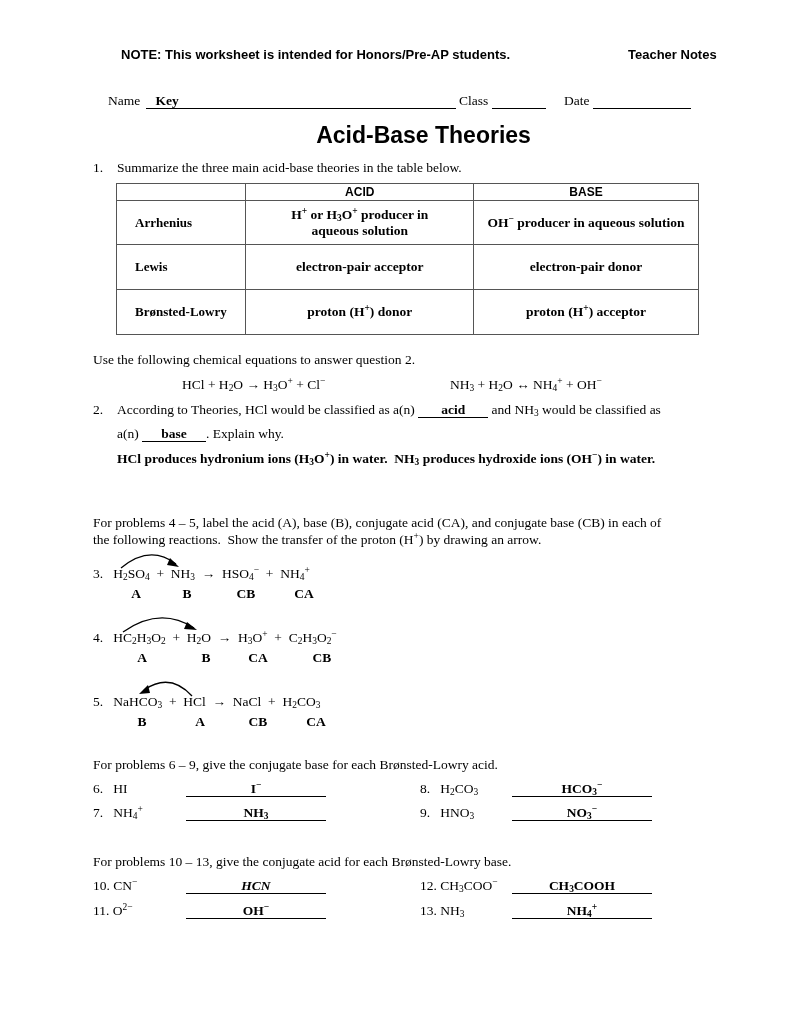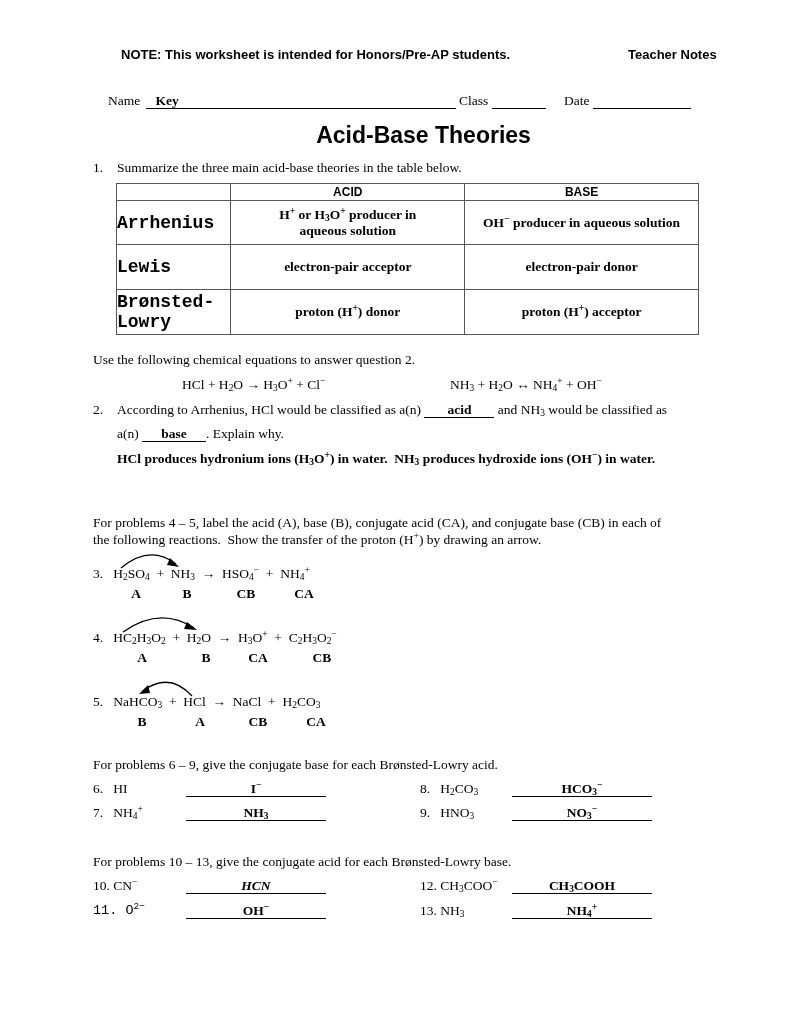--- a/index.html
+++ b/index.html
@@ -7,21 +7,21 @@
   .abs { position:absolute; white-space:nowrap; }
   .sans { font-family:"Liberation Sans", sans-serif;padding-left:28px; }
   .b { font-weight:bold; }
   sub, sup { font-size:70%; line-height:0; }
   sub { vertical-align:-0.25em; }
   sup { vertical-align:0.55em; }
   .ul { display:inline-block; border-bottom:1.2px solid #000; text-align:center; line-height:14px; }
   table.theories { position:absolute; left:116px; top:183px; width:583px; border-collapse:collapse; }
   table.theories td, table.theories th { border:1px solid #555; padding:0; }
   table.theories th { font-family:"Liberation Sans", sans-serif; font-weight:bold; font-size:12px; height:16px; text-align:center; }
-  table.theories td.rowlabel { font-family:Liberation Mono, monospace; font-weight:bold; font-size:18px; padding-left:0; width:113px; }
+  table.theories td.rowlabel { font-family:Liberation Serif, serif; font-weight:bold; font-size:13px; padding-left:18px; width:113px; }
   table.theories td.cell { font-weight:bold; text-align:center; font-size:13.5px; line-height:16px; }
   .lbl { position:absolute; font-weight:bold; font-size:13.5px; text-align:center; width:40px; }
   svg.arrow { position:absolute; overflow:visible; }
 </style>
 </head>
 <body>
 
 <div class="abs sans b" style="left:93px;top:47px;font-size:13px;">NOTE: This worksheet is intended for Honors/Pre-AP students.</div>
 <div class="abs sans b" style="left:600px;top:47px;font-size:13px;">Teacher Notes</div>
 
@@ -67,21 +67,21 @@
   </tr>
 </tbody>
   </table>
 
 <div class="abs" style="left:93px;top:352px;">Use the following chemical equations to answer question 2.</div>
 <div class="abs" style="left:182px;top:377px;">HCl + H<sub>2</sub>O → H<sub>3</sub>O<sup>+</sup> + Cl<sup>−</sup></div>
 <div class="abs" style="left:450px;top:377px;">NH<sub>3</sub> + H<sub>2</sub>O ↔ NH<sub>4</sub><sup>+</sup> + OH<sup>−</sup></div>
 
 <div class="abs" style="left:93px;top:402px;">2.</div>
 <div class="abs" style="left:117px;top:402px;">
-  <span>According to Arrhenius, HCl would be classified as a(n)</span>
+  <span>According to Theories, HCl would be classified as a(n)</span>
   <span class="ul b" style="width:70px;">acid</span>
   <span>and NH<sub>3</sub> would be classified as</span>
 </div>
 <div class="abs" style="left:117px;top:426px;">
   <span>a(n)</span>
   <span class="ul b" style="width:64px;">base</span><span>. Explain why.</span>
 </div>
 <div class="abs b" style="left:117px;top:451px;">HCl produces hydronium ions (H<sub>3</sub>O<sup>+</sup>) in water.&nbsp; NH<sub>3</sub> produces hydroxide ions (OH<sup>−</sup>) in water.</div>
 
 <div class="abs" style="left:93px;top:515px;">For problems 4 – 5, label the acid (A), base (B), conjugate acid (CA), and conjugate base (CB) in each of</div>
@@ -126,19 +126,19 @@
 
 <div class="abs" style="left:420px;top:781px;"><span>8.</span>&nbsp;&nbsp; H<sub>2</sub>CO<sub>3</sub></div>
 <div class="abs" style="left:512px;top:781px;"><span class="ul b" style="width:140px;">HCO<sub>3</sub><sup>−</sup></span></div>
 <div class="abs" style="left:420px;top:805px;"><span>9.</span>&nbsp;&nbsp; HNO<sub>3</sub></div>
 <div class="abs" style="left:512px;top:805px;"><span class="ul b" style="width:140px;">NO<sub>3</sub><sup>−</sup></span></div>
 
 <div class="abs" style="left:93px;top:854px;">For problems 10 – 13, give the conjugate acid for each Brønsted-Lowry base.</div>
 
 <div class="abs" style="left:93px;top:878px;"><span>10.</span> CN<sup>−</sup></div>
 <div class="abs" style="left:186px;top:878px;font-style:italic;"><span class="ul b" style="width:140px;">HCN</span></div>
-<div class="abs" style="left:93px;top:903px;font-family:Liberation Mono, monospace;"><span>11.</span> O<sup>2−</sup></div>
+<div class="abs" style="left:93px;top:903px;"><span>11.</span> O<sup>2−</sup></div>
 <div class="abs" style="left:186px;top:903px;"><span class="ul b" style="width:140px;">OH<sup>−</sup></span></div>
 
 <div class="abs" style="left:420px;top:878px;"><span>12.</span> CH<sub>3</sub>COO<sup>−</sup></div>
 <div class="abs" style="left:512px;top:878px;"><span class="ul b" style="width:140px;">CH<sub>3</sub>COOH</span></div>
 <div class="abs" style="left:420px;top:903px;"><span>13.</span> NH<sub>3</sub></div>
 <div class="abs" style="left:512px;top:903px;"><span class="ul b" style="width:140px;">NH<sub>4</sub><sup>+</sup></span></div>
 
 </body></html>

